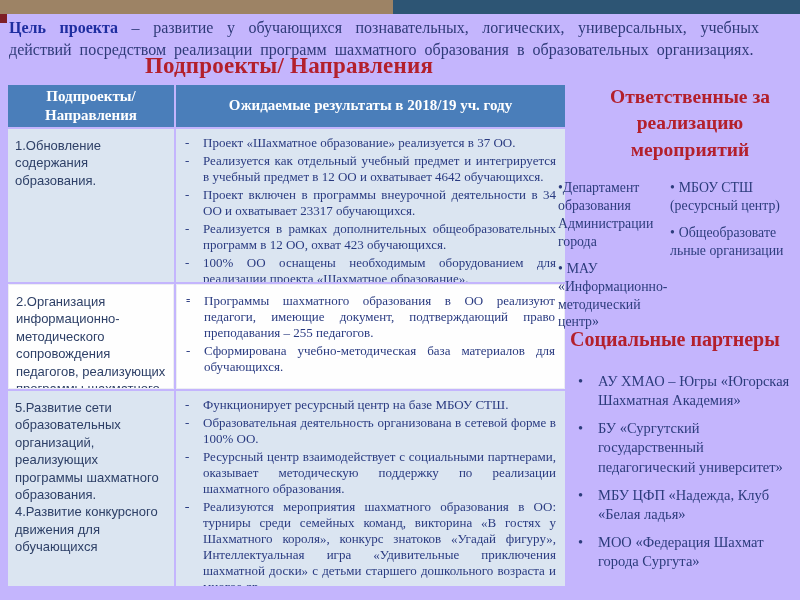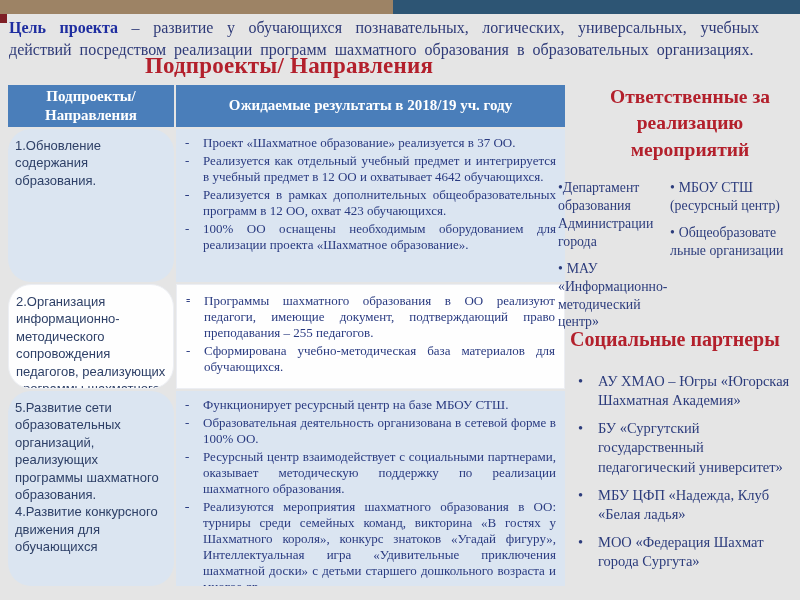--- a/index.html
+++ b/index.html
@@ -1,18 +1,18 @@
 <!DOCTYPE html>
 <html><head>
 <meta charset="utf-8">
 <style>
   html,body{margin:0;padding:0;background:#888;}
   .slide{
     position:relative;width:800px;height:600px;margin:0 auto;
-    background:#e5e5e5;overflow:hidden;
+    background:#c4b5fd;overflow:hidden;
     font-family:"Liberation Serif", serif;
   }
   
   .band-brown{position:absolute;left:0;top:0;width:393px;height:14px;background:#9d8365;}
   .band-navy{position:absolute;left:393px;top:0;width:407px;height:14px;background:#2d5574;}
   .accent-square{position:absolute;left:0;top:14px;width:7px;height:9px;background:#7e1f26;}
 
   
   .goal{
     position:absolute;left:9px;top:17px;width:750px;
@@ -37,21 +37,21 @@
   .cell{box-sizing:border-box;overflow:hidden;}
   .th{
     background:#4a7eba;color:#ffffff;font-weight:bold;font-size:15px;
     display:flex;align-items:center;justify-content:center;text-align:center;
     line-height:1.3;padding:2px 8px;
   }
   .lite{background:#dbe5f1;}
   .white{background:#fefefe;border:1px solid #eceef3;}
   .lcell{
     font-family:"Liberation Sans", sans-serif;font-size:13px;color:#2e4067;
-    line-height:1.34;padding:8px 5px 0 7px;border-radius:23px;
+    line-height:1.34;padding:8px 5px 0 7px;
   }
   .lcell .p2{}
   .rcell{
     font-size:13px;color:#293a80;line-height:1.23;
     padding:6px 9px 0 0;
   }
   .ritem{position:relative;padding-left:27px;text-align:justify;margin-bottom:2px;}
   .ritem .mk{position:absolute;left:9px;top:0;}
 
   
@@ -92,21 +92,21 @@
   <div class="tbl">
     <div class="cell th">Подпроекты/ Направления</div>
     <div class="cell th">Ожидаемые результаты в 2018/19 уч. году</div>
 
     <div class="cell lite lcell">
       <div>1.Обновление содержания образования.</div>
     </div>
     <div class="cell lite rcell">
       <div class="ritem"><span class="mk">-</span><span>Проект «Шахматное образование» реализуется в 37 ОО.</span></div>
       <div class="ritem"><span class="mk">-</span><span>Реализуется как отдельный учебный предмет и интегрируется в учебный предмет в 12 ОО и охватывает 4642 обучающихся.</span></div>
-      <div class="ritem"><span class="mk">-</span></div>
+      <div class="ritem"><span class="mk">-</span><span>Проект включен в программы внеурочной деятельности в 34 ОО и охватывает 23317 обучающихся.</span></div>
       <div class="ritem"><span class="mk">-</span><span>Реализуется в рамках дополнительных общеобразовательных программ в 12 ОО, охват 423 обучающихся.</span></div>
       <div class="ritem"><span class="mk">-</span><span>100% ОО оснащены необходимым оборудованием для реализации проекта «Шахматное образование».</span></div>
 
     </div>
 
     <div class="cell white lcell">
       <div>2.Организация информационно-методического сопровождения педагогов, реализующих программы шахматного образования.</div>
     </div>
     <div class="cell white rcell">
       <div class="ritem"><span class="mk">-</span></div>

